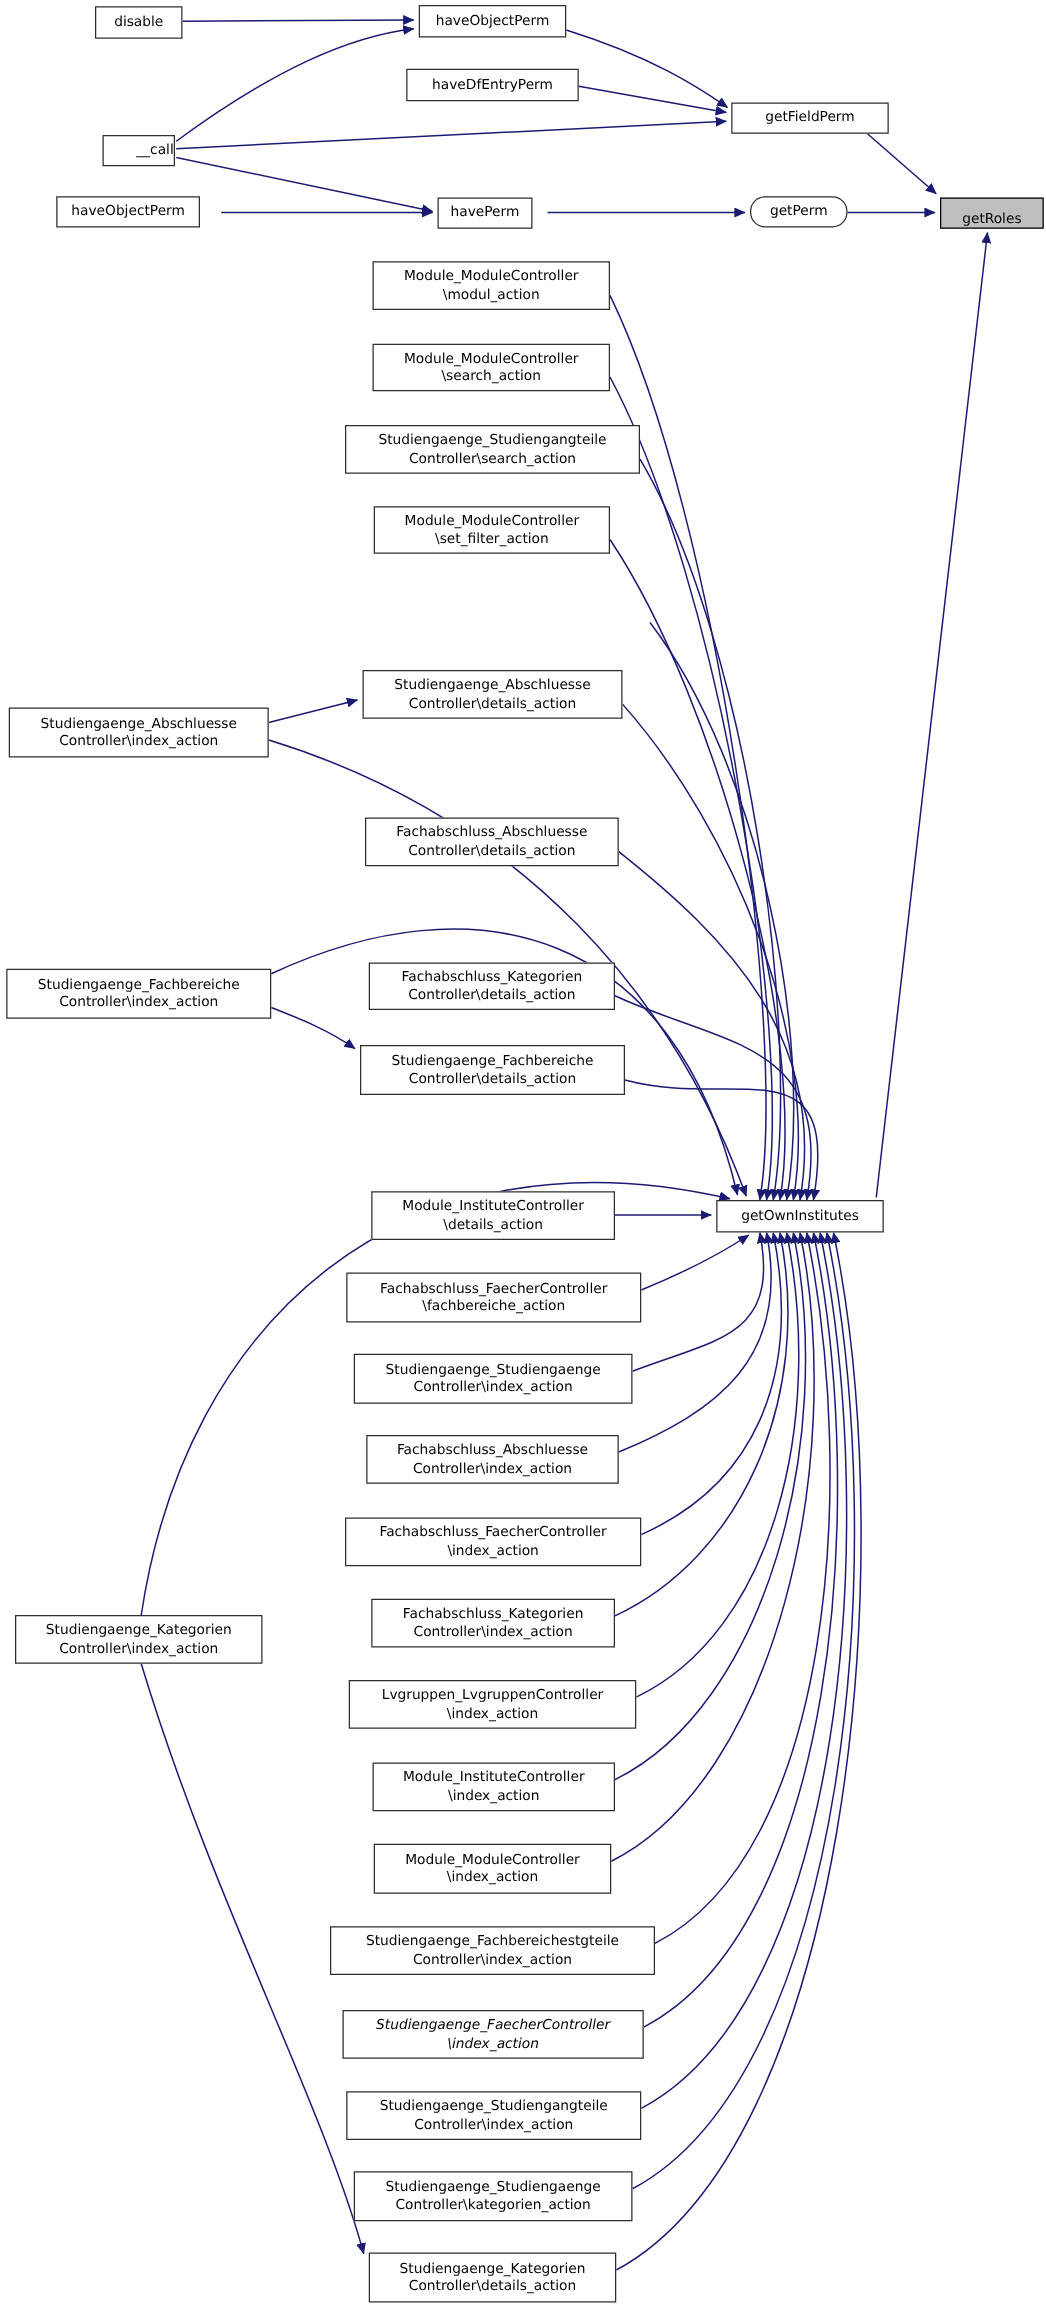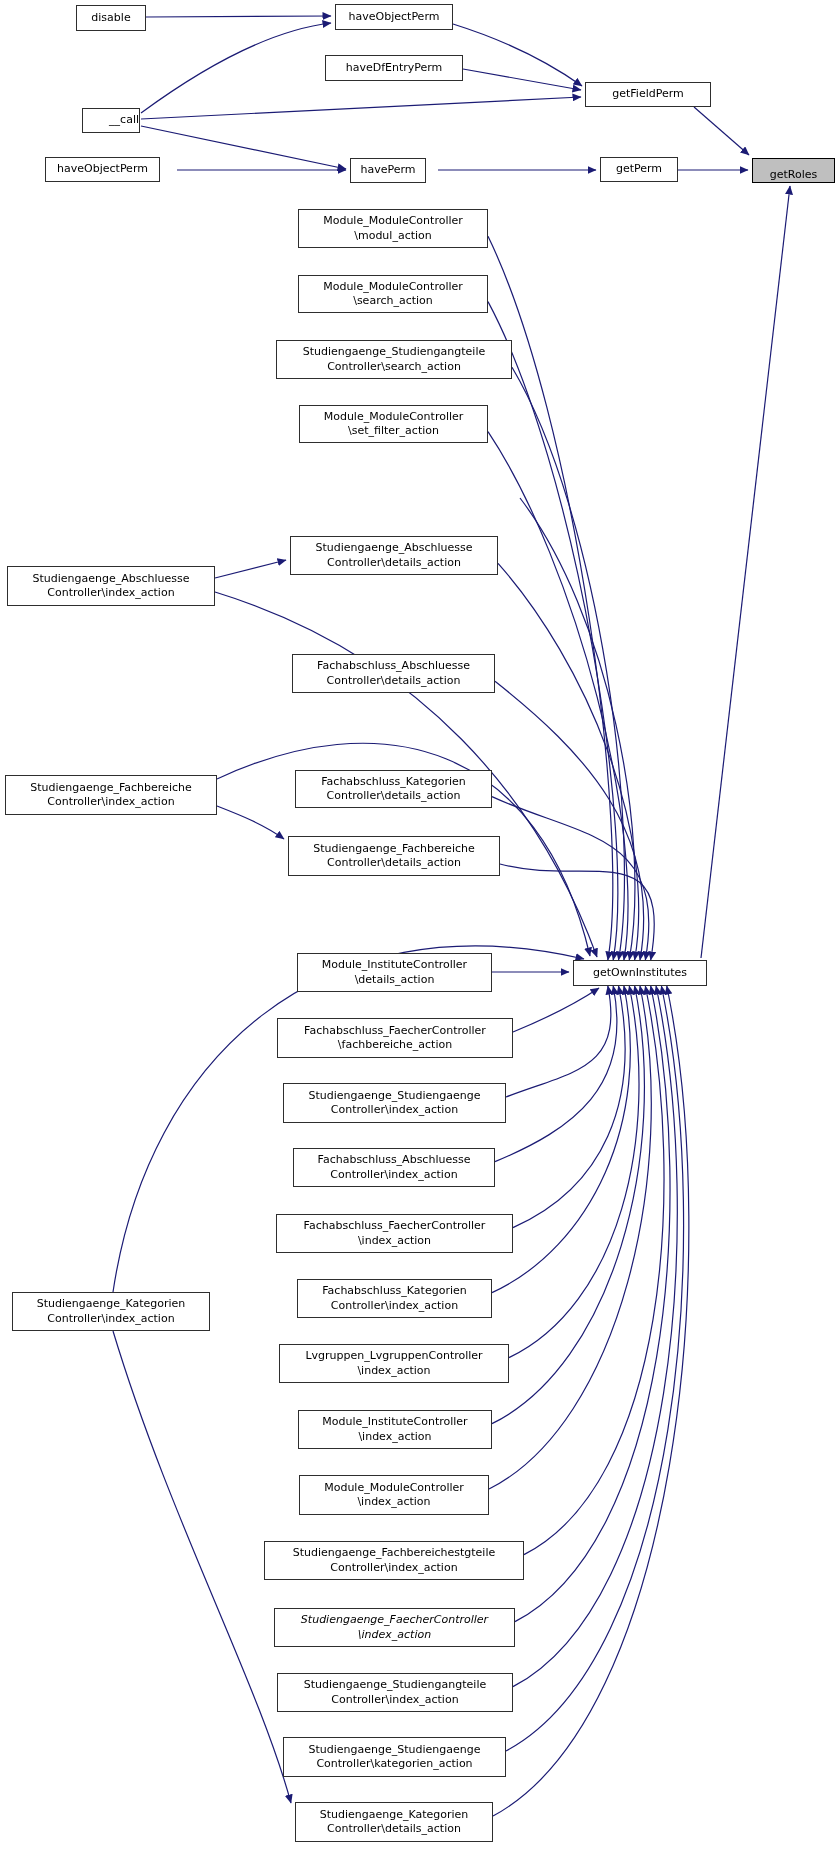--- a/index.html
+++ b/index.html
@@ -78,21 +78,21 @@
     </div>
     <div class="node" style="left: 585px; top: 82px; width: 126px; height: 25px;">
       <div class="ln">getFieldPerm</div>
     </div>
     <div class="node" style="left: 45px; top: 157px; width: 115px; height: 25px;">
       <div class="ln">haveObjectPerm</div>
     </div>
     <div class="node" style="left: 350px; top: 158px; width: 76px; height: 25px;">
       <div class="ln">havePerm</div>
     </div>
-    <div class="node" style="left: 600px; top: 157px; width: 78px; height: 25px;">
+    <div class="node" style="left: 600px; top: 157px; width: 78px; height: 25px; border-radius: 12px;">
       <div class="ln">getPerm</div>
     </div>
     <div class="node hl" style="left: 752px; top: 158px; width: 83px; height: 25px; justify-content: flex-end;">
       <div class="ln">getRoles</div>
     </div>
     <div class="node" style="left: 298px; top: 209px; width: 190px; height: 39px;">
       <div class="ln">Module_ModuleController</div>
       <div class="ln">\modul_action</div>
     </div>
     <div class="node" style="left: 298px; top: 275px; width: 190px; height: 38px;">

